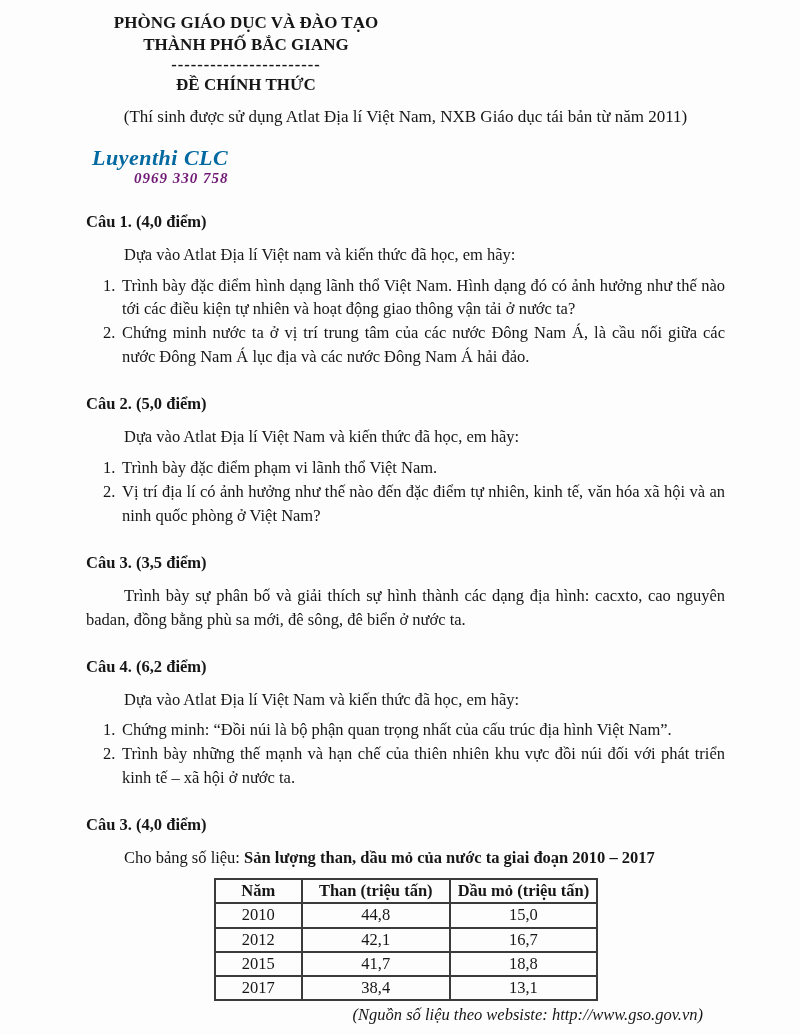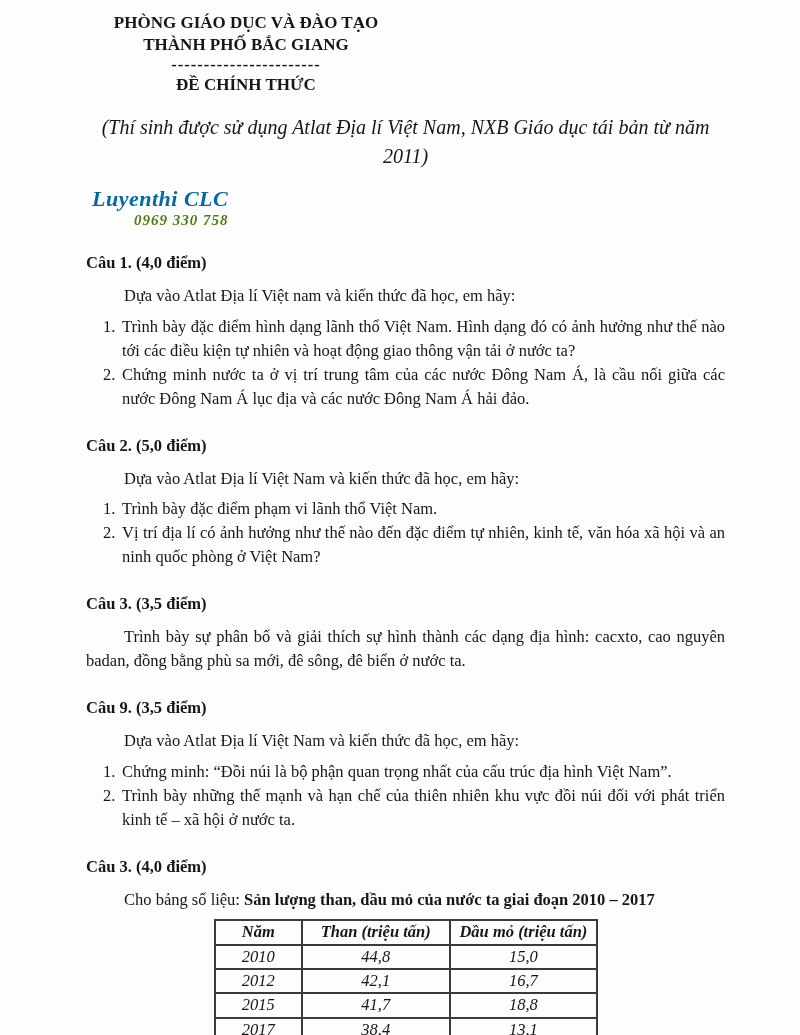--- a/index.html
+++ b/index.html
@@ -21,24 +21,23 @@
   .header-left {
     width: 320px;
     text-align: center;
     flex-shrink: 0;
   }
   .header-right { flex: 1; text-align: center; }
   .hdr-bold { font-weight: bold; font-size: 17px; line-height: 1.28; }
   .hdr-dashes { font-weight: bold; line-height: 1.1; letter-spacing: 1px; }
   .hdr-time { font-size: 16.5px; line-height: 1.3; }
   .exam-note {
-    font-style: italic;
     text-align: center;
-    margin-top: 18px;
-    font-size: 20px;
+    margin-top: 10px;
+    font-size: 17px;
   }
   
   .logo { margin: 16px 0 0 6px; width: 190px; }
   .logo-name {
     font-weight: bold;
     font-style: italic;
     font-size: 22px;
     line-height: 1.1;
     letter-spacing: 0.5px;
   }
@@ -60,21 +59,20 @@
     text-align: justify;
   }
   .q-item .num { position: absolute; left: 17px; }
   .bold { font-weight: bold; }
   
   .data-table {
     border-collapse: collapse;
     margin: 8px 0 2px 128px;
     width: 384px;
     font-size: 16.5px;
-    font-style: italic;
   }
   .data-table th, .data-table td {
     border: 2px solid #3b3b3b;
     text-align: center;
     padding: 0 4px;
     line-height: 1.35;
   }
   .data-table th { font-weight: bold; }
   .col-year { width: 87px; }
   .col-coal { width: 149px; }
@@ -95,21 +93,21 @@
       <div class="hdr-bold">PHÒNG GIÁO DỤC VÀ ĐÀO TẠO</div>
       <div class="hdr-bold">THÀNH PHỐ BẮC GIANG</div>
       <div class="hdr-dashes">-----------------------</div>
       <div class="hdr-bold">ĐỀ CHÍNH THỨC</div>
     </div>
   </div>
   <div class="exam-note">(Thí sinh được sử dụng Atlat Địa lí Việt Nam, NXB Giáo dục tái bản từ năm 2011)</div>
 
   <div class="logo">
     <div class="logo-name" style="color: #0369a1;">Luyenthi CLC</div>
-    <div class="logo-phone" style="color: #4d7c0f;">0969 330 758</div>
+    <div class="logo-phone" style="color: #701a75;">0969 330 758</div>
   </div>
 
   <div>
     <div class="q-title">Câu 1. (4,0 điểm)</div>
     <div class="q-intro">Dựa vào Atlat Địa lí Việt nam và kiến thức đã học, em hãy:</div>
     <div class="q-item">
       <span class="num">1.</span>
       <span>Trình bày đặc điểm hình dạng lãnh thổ Việt Nam. Hình dạng đó có ảnh hưởng như thế nào tới các điều kiện tự nhiên và hoạt động giao thông vận tải ở nước ta?</span>
     </div>
     <div class="q-item">
@@ -130,21 +128,21 @@
       <span>Vị trí địa lí có ảnh hưởng như thế nào đến đặc điểm tự nhiên, kinh tế, văn hóa xã hội và an ninh quốc phòng ở Việt Nam?</span>
     </div>
   </div>
 
   <div>
     <div class="q-title">Câu 3. (3,5 điểm)</div>
     <div class="q-par">Trình bày sự phân bố và giải thích sự hình thành các dạng địa hình: cacxto, cao nguyên badan, đồng bằng phù sa mới, đê sông, đê biển ở nước ta.</div>
   </div>
 
   <div>
-    <div class="q-title">Câu 9. (3,5 điểm)</div>
+    <div class="q-title">Câu 4. (6,2 điểm)</div>
     <div class="q-intro">Dựa vào Atlat Địa lí Việt Nam và kiến thức đã học, em hãy:</div>
     <div class="q-item">
       <span class="num">1.</span>
       <span>Chứng minh: “Đồi núi là bộ phận quan trọng nhất của cấu trúc địa hình Việt Nam”.</span>
     </div>
     <div class="q-item">
       <span class="num">2.</span>
       <span>Trình bày những thế mạnh và hạn chế của thiên nhiên khu vực đồi núi đối với phát triển kinh tế – xã hội ở nước ta.</span>
     </div>
   </div>

